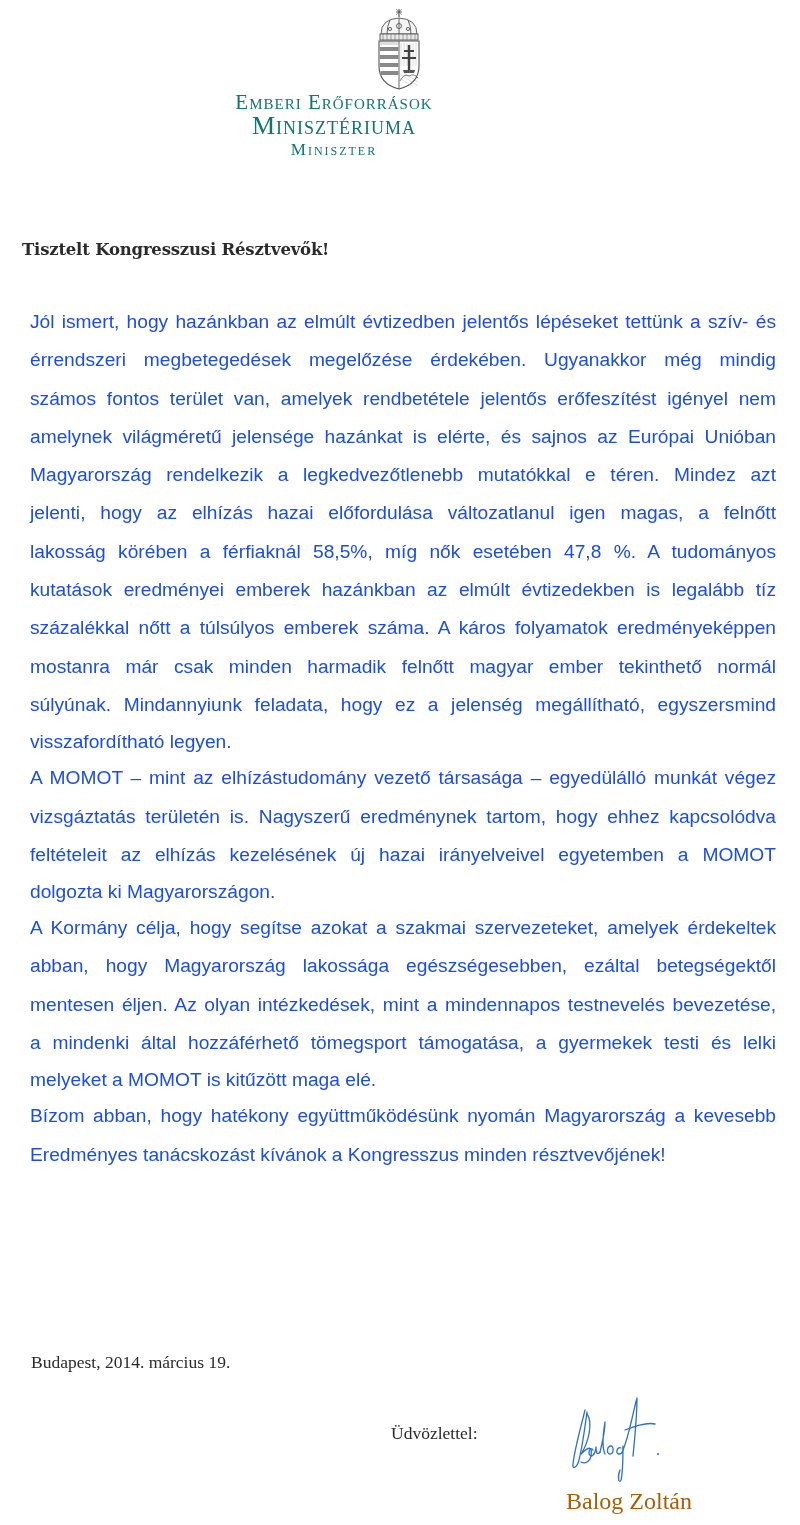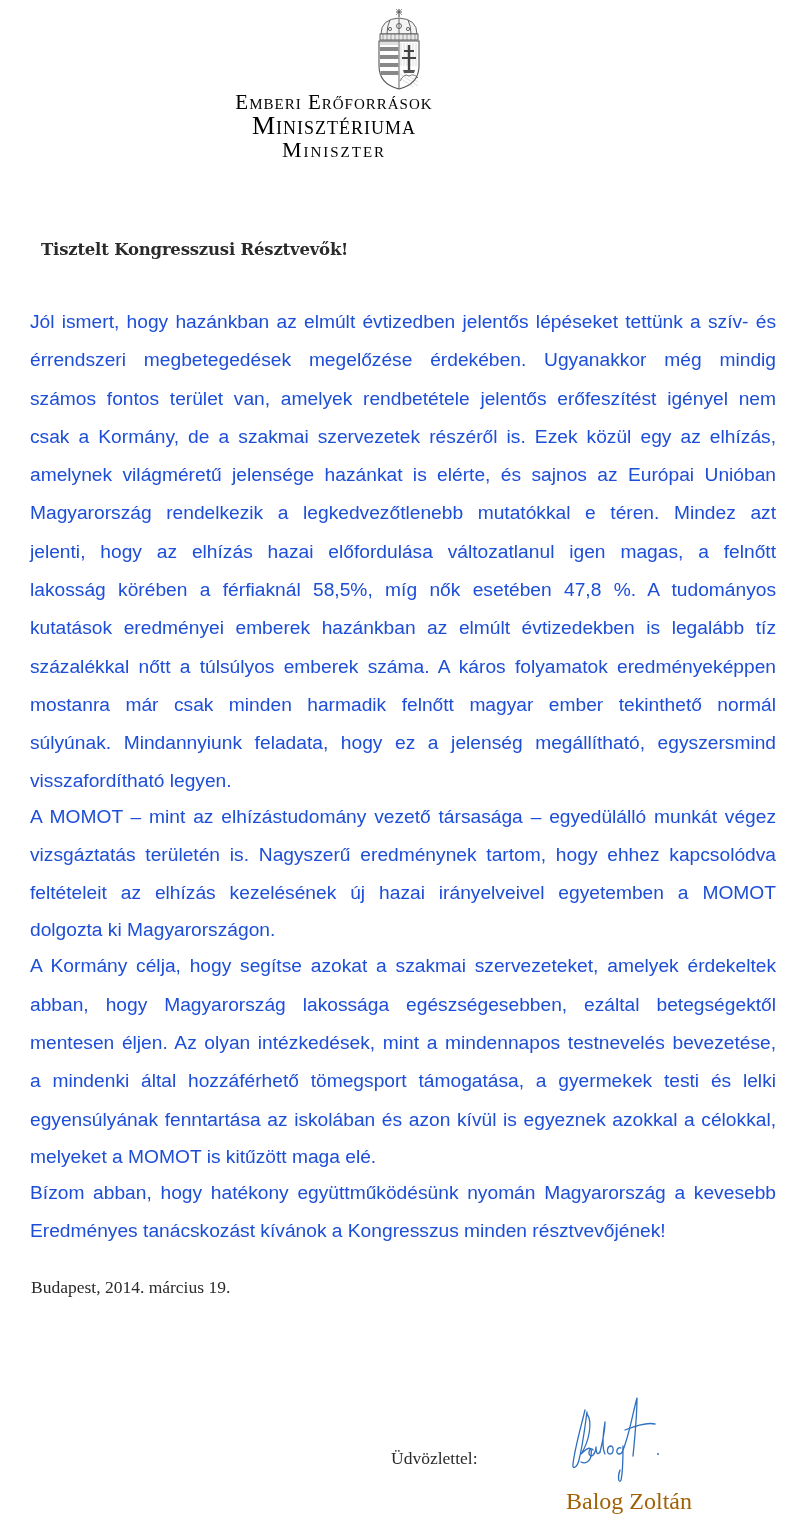--- a/index.html
+++ b/index.html
@@ -29,37 +29,37 @@
       width: 60px;
       height: 85px;
     }
     .ministry-lines {
       position: absolute;
       left: 0;
       top: 90px;
       width: 668px;
       text-align: center;
       font-family: "Liberation Serif", serif;
-      color: #000000;
+      color: #0f766e;
       letter-spacing: 1px;
     }
     .ministry-line {
       display: block;
       height: 24px;
       line-height: 24px;
       font-size: 20px;
       font-variant: small-caps;
     }
     .ministry-line.l1 { font-size: 21px; }
     .ministry-line.l2 { font-size: 26px; }
-    .ministry-line.l3 { font-size: 22px; letter-spacing: 2px; }
+    .ministry-line.l3 { font-size: 17px; letter-spacing: 2px; }
 
     .salutation {
       position: absolute;
-      left: 41px;
+      left: 22px;
       top: 240px;
       font-family: "DejaVu Serif", serif;
       font-weight: bold;
       font-size: 16.5px;
       color: #2b2b2b;
       letter-spacing: -0.2px;
     }
 
     .body-text {
       position: absolute;
@@ -82,33 +82,32 @@
       text-align-last: left;
     }
     .line.tight {
       height: 35px;
       line-height: 35px;
     }
 
     .date-line {
       position: absolute;
       left: 31px;
-      top: 1277px;
+      top: 1352px;
       font-family: "Liberation Serif", serif;
       font-size: 17.5px;
       color: #2a2a2a;
     }
     .greeting {
       position: absolute;
       left: 391px;
       top: 1423px;
       font-family: "Liberation Serif", serif;
       font-size: 17.5px;
       color: #2a2a2a;
-      margin-top: 25px;
     }
     .signature {
       position: absolute;
       left: 563px;
       top: 1392px;
       width: 110px;
       height: 95px;
     }
     .signer-name {
       position: absolute;
@@ -166,21 +165,20 @@
   </div>
 </div>
 
 <div class="salutation">Tisztelt Kongresszusi Résztvevők!</div>
 
 <div class="body-text">
   <div>
     <span class="line">Jól ismert, hogy hazánkban az elmúlt évtizedben jelentős lépéseket tettünk a szív- és</span>
     <span class="line">érrendszeri megbetegedések megelőzése érdekében.  Ugyanakkor még mindig</span>
     <span class="line">számos fontos terület van, amelyek rendbetétele jelentős erőfeszítést igényel nem</span>
-    <span class="line">csak a Kormány, de a szakmai szervezetek részéről is. Ezek közül egy az elhízás,</span>
     <span class="line">amelynek világméretű jelensége hazánkat is elérte, és sajnos az Európai Unióban</span>
     <span class="line">Magyarország rendelkezik a legkedvezőtlenebb mutatókkal e téren. Mindez azt</span>
     <span class="line">jelenti, hogy az elhízás hazai előfordulása változatlanul igen magas, a felnőtt</span>
     <span class="line">lakosság körében a férfiaknál 58,5%, míg nők esetében 47,8 %. A tudományos</span>
     <span class="line">kutatások eredményei emberek hazánkban az elmúlt évtizedekben is legalább tíz</span>
     <span class="line">százalékkal nőtt a túlsúlyos emberek száma. A káros folyamatok eredményeképpen</span>
     <span class="line">mostanra már csak minden harmadik felnőtt magyar ember tekinthető normál</span>
     <span class="line">súlyúnak. Mindannyiunk feladata, hogy ez a jelenség megállítható, egyszersmind</span>
     <span class="line last tight">visszafordítható legyen.</span>
   </div>
@@ -188,21 +186,20 @@
     <span class="line">A MOMOT – mint az elhízástudomány vezető társasága – egyedülálló munkát végez</span>
     <span class="line">vizsgáztatás területén is. Nagyszerű eredménynek tartom, hogy ehhez kapcsolódva</span>
     <span class="line">feltételeit az elhízás kezelésének új hazai irányelveivel egyetemben a MOMOT</span>
     <span class="line last tight">dolgozta ki Magyarországon.</span>
   </div>
   <div>
     <span class="line">A Kormány célja, hogy segítse azokat a szakmai szervezeteket, amelyek érdekeltek</span>
     <span class="line">abban, hogy Magyarország lakossága egészségesebben, ezáltal betegségektől</span>
     <span class="line">mentesen éljen. Az olyan intézkedések, mint a mindennapos testnevelés bevezetése,</span>
     <span class="line">a mindenki által hozzáférhető tömegsport támogatása, a gyermekek testi és lelki</span>
-    <span class="line">egyensúlyának fenntartása az iskolában és azon kívül is egyeznek azokkal a célokkal,</span>
     <span class="line last tight">melyeket a MOMOT is kitűzött maga elé.</span>
   </div>
   <div>
     <span class="line">Bízom abban, hogy hatékony együttműködésünk nyomán Magyarország a kevesebb</span>
   </div>
   <div>
     <span class="line last">Eredményes tanácskozást kívánok a Kongresszus minden résztvevőjének!</span>
   </div>
 </div>
 

